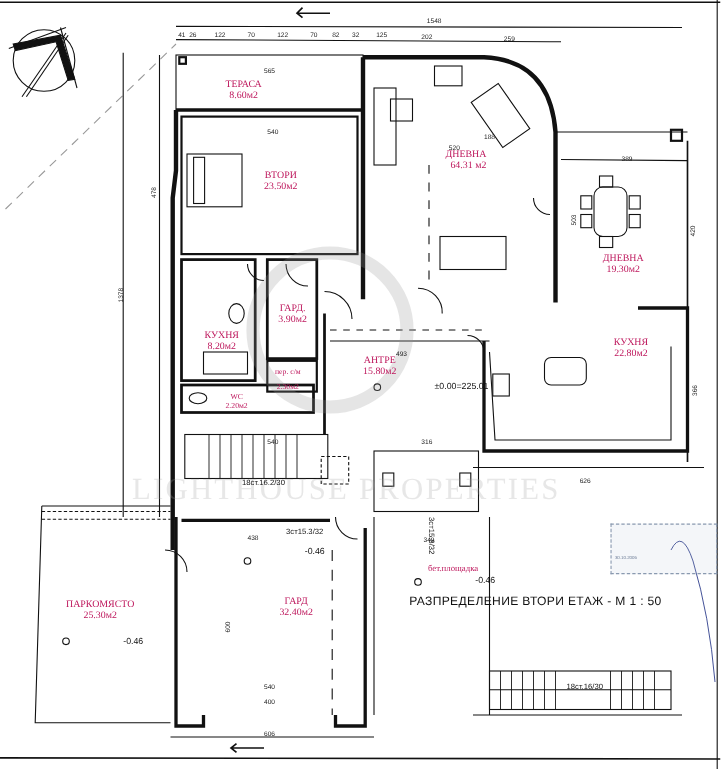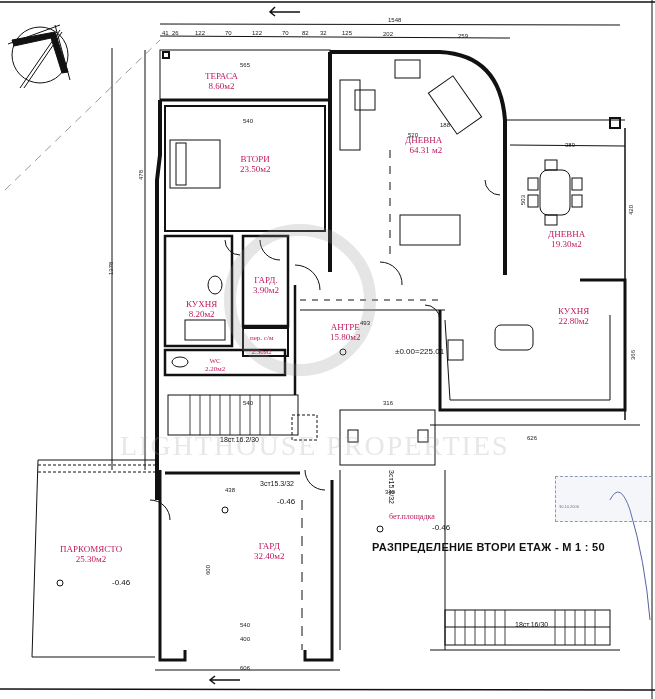--- a/index.html
+++ b/index.html
@@ -3,21 +3,21 @@
 <meta charset="utf-8">
 <style>
   html,body{margin:0;padding:0;background:#fff;}
   body{width:655px;height:699px;overflow:hidden;position:relative;font-family:"Liberation Sans",sans-serif;color:#111;}
   #plan{position:absolute;left:0;top:0;width:655px;height:699px;}
   .lbl{position:absolute;font-family:Liberation Serif, serif;color:#be185d;text-align:center;line-height:1.1;white-space:nowrap;}
   .room-name{font-size:9px;}
   .room-area{font-size:9px;}
   .dim{position:absolute;font-size:6px;color:#222;white-space:nowrap;font-family:"Liberation Sans",sans-serif;}
   .dimv{position:absolute;font-size:6px;color:#222;white-space:nowrap;transform:rotate(-90deg);transform-origin:left top;font-family:"Liberation Sans",sans-serif;}
-  .title{position:absolute;left:372px;top:541px;font-size:11px;font-weight:bold;letter-spacing:0.3px;}
+  .title{position:absolute;left:372px;top:541px;font-size:11px;font-weight:normal;letter-spacing:0.3px;}
   .elev{position:absolute;font-size:8px;padding-left:48px;}
   .stair-lbl{position:absolute;font-size:7px;}
   .stamp{position:absolute;left:555px;top:476px;width:95px;height:44px;border:1px dashed #8a9ab0;background:rgba(180,195,215,0.15);}
   .stamp span{display:block;font-size:4px;color:#6a7a95;margin:3px;}
   .watermark{position:absolute;left:120px;top:430px;font-size:28px;color:rgba(160,160,160,0.25);font-family:"Liberation Serif",serif;letter-spacing:2px;}
 </style>
 </head>
 <body>
 
 <svg id="plan" viewBox="0 0 655 699" xmlns="http://www.w3.org/2000/svg">

